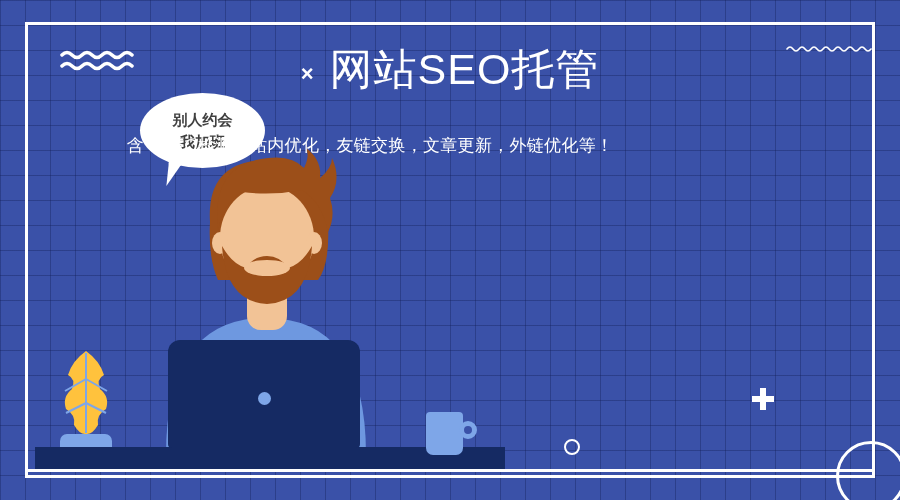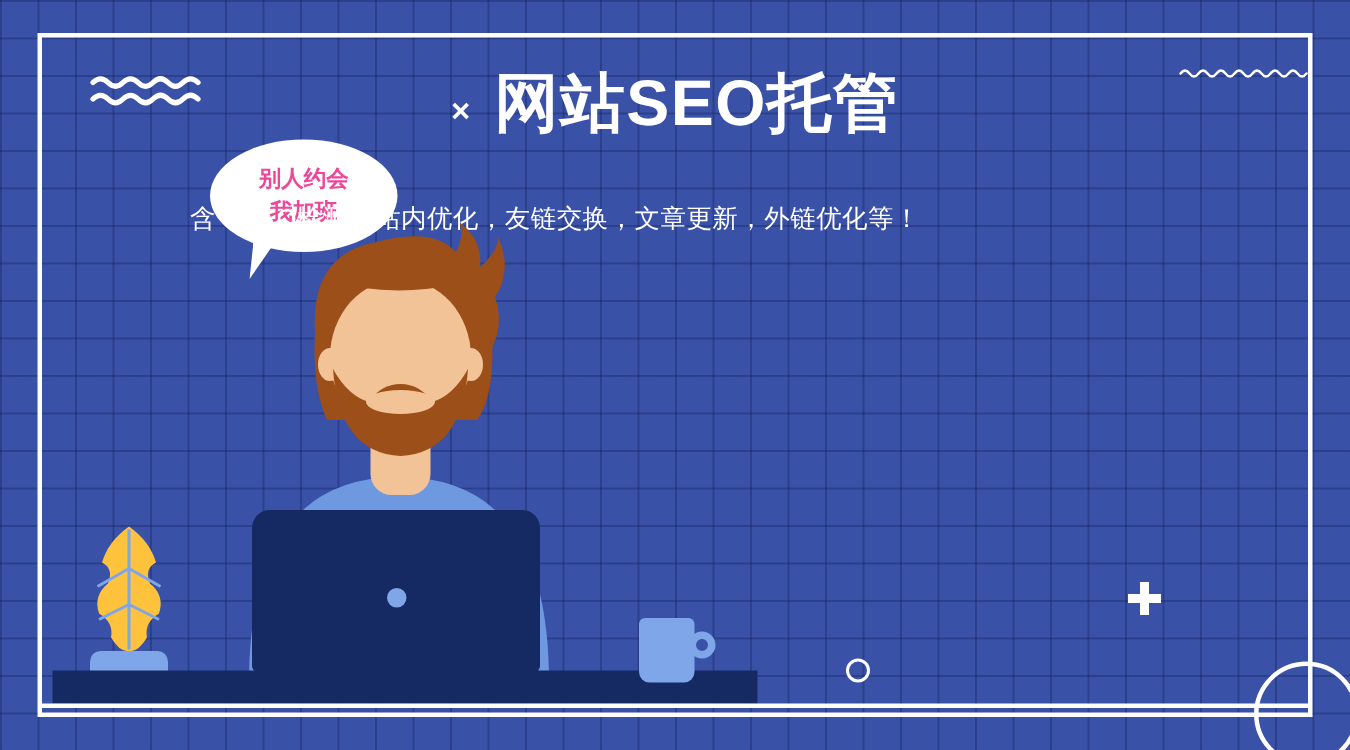--- a/index.html
+++ b/index.html
@@ -66,21 +66,21 @@
   .title-row {
     position:absolute; left:0; top:46px; width:900px;
     display:flex; align-items:center; justify-content:center;
     gap:16px;
   }
   .title-x {
     color:#ffffff; font-size:22px; font-weight:bold; line-height:1;
     transform:translateY(4px);
   }
   .main-title {
-    color:#ffffff; font-size:43px; font-weight:bold;
+    color:#ffffff; font-size:43px; font-weight:normal;
     letter-spacing:1px; line-height:1.1; white-space:nowrap;
   }
   .subtitle {
     position:absolute; left:0; top:134px; width:740px;
     text-align:center; color:#ffffff;
     font-size:17px; letter-spacing:.3px; white-space:nowrap;
   }
   .slogan {
     position:absolute; left:380px; top:190px; width:510px;
     text-align:center; color:#ffd422;
@@ -89,21 +89,21 @@
   }
   .slogan div { white-space:nowrap; }
   .slogan .l2 { letter-spacing:0px; }
   
   .bubble {
     position:absolute; left:140px; top:93px;
     width:125px; height:75px;
     background:#ffffff; border-radius:50%/50%;
     display:flex; flex-direction:column;
     align-items:center; justify-content:center;
-    color:#ec4899; font-size:15px; font-weight:bold;
+    color:#404040; font-size:15px; font-weight:bold;
     line-height:1.45;
   }
   .bubble-tail {
     position:absolute; left:168px; top:155px;
     width:0; height:0;
     border-left:12px solid #ffffff;
     border-right:5px solid transparent;
     border-top:10px solid #ffffff;
     border-bottom:22px solid transparent;
     transform:rotate(6deg);

